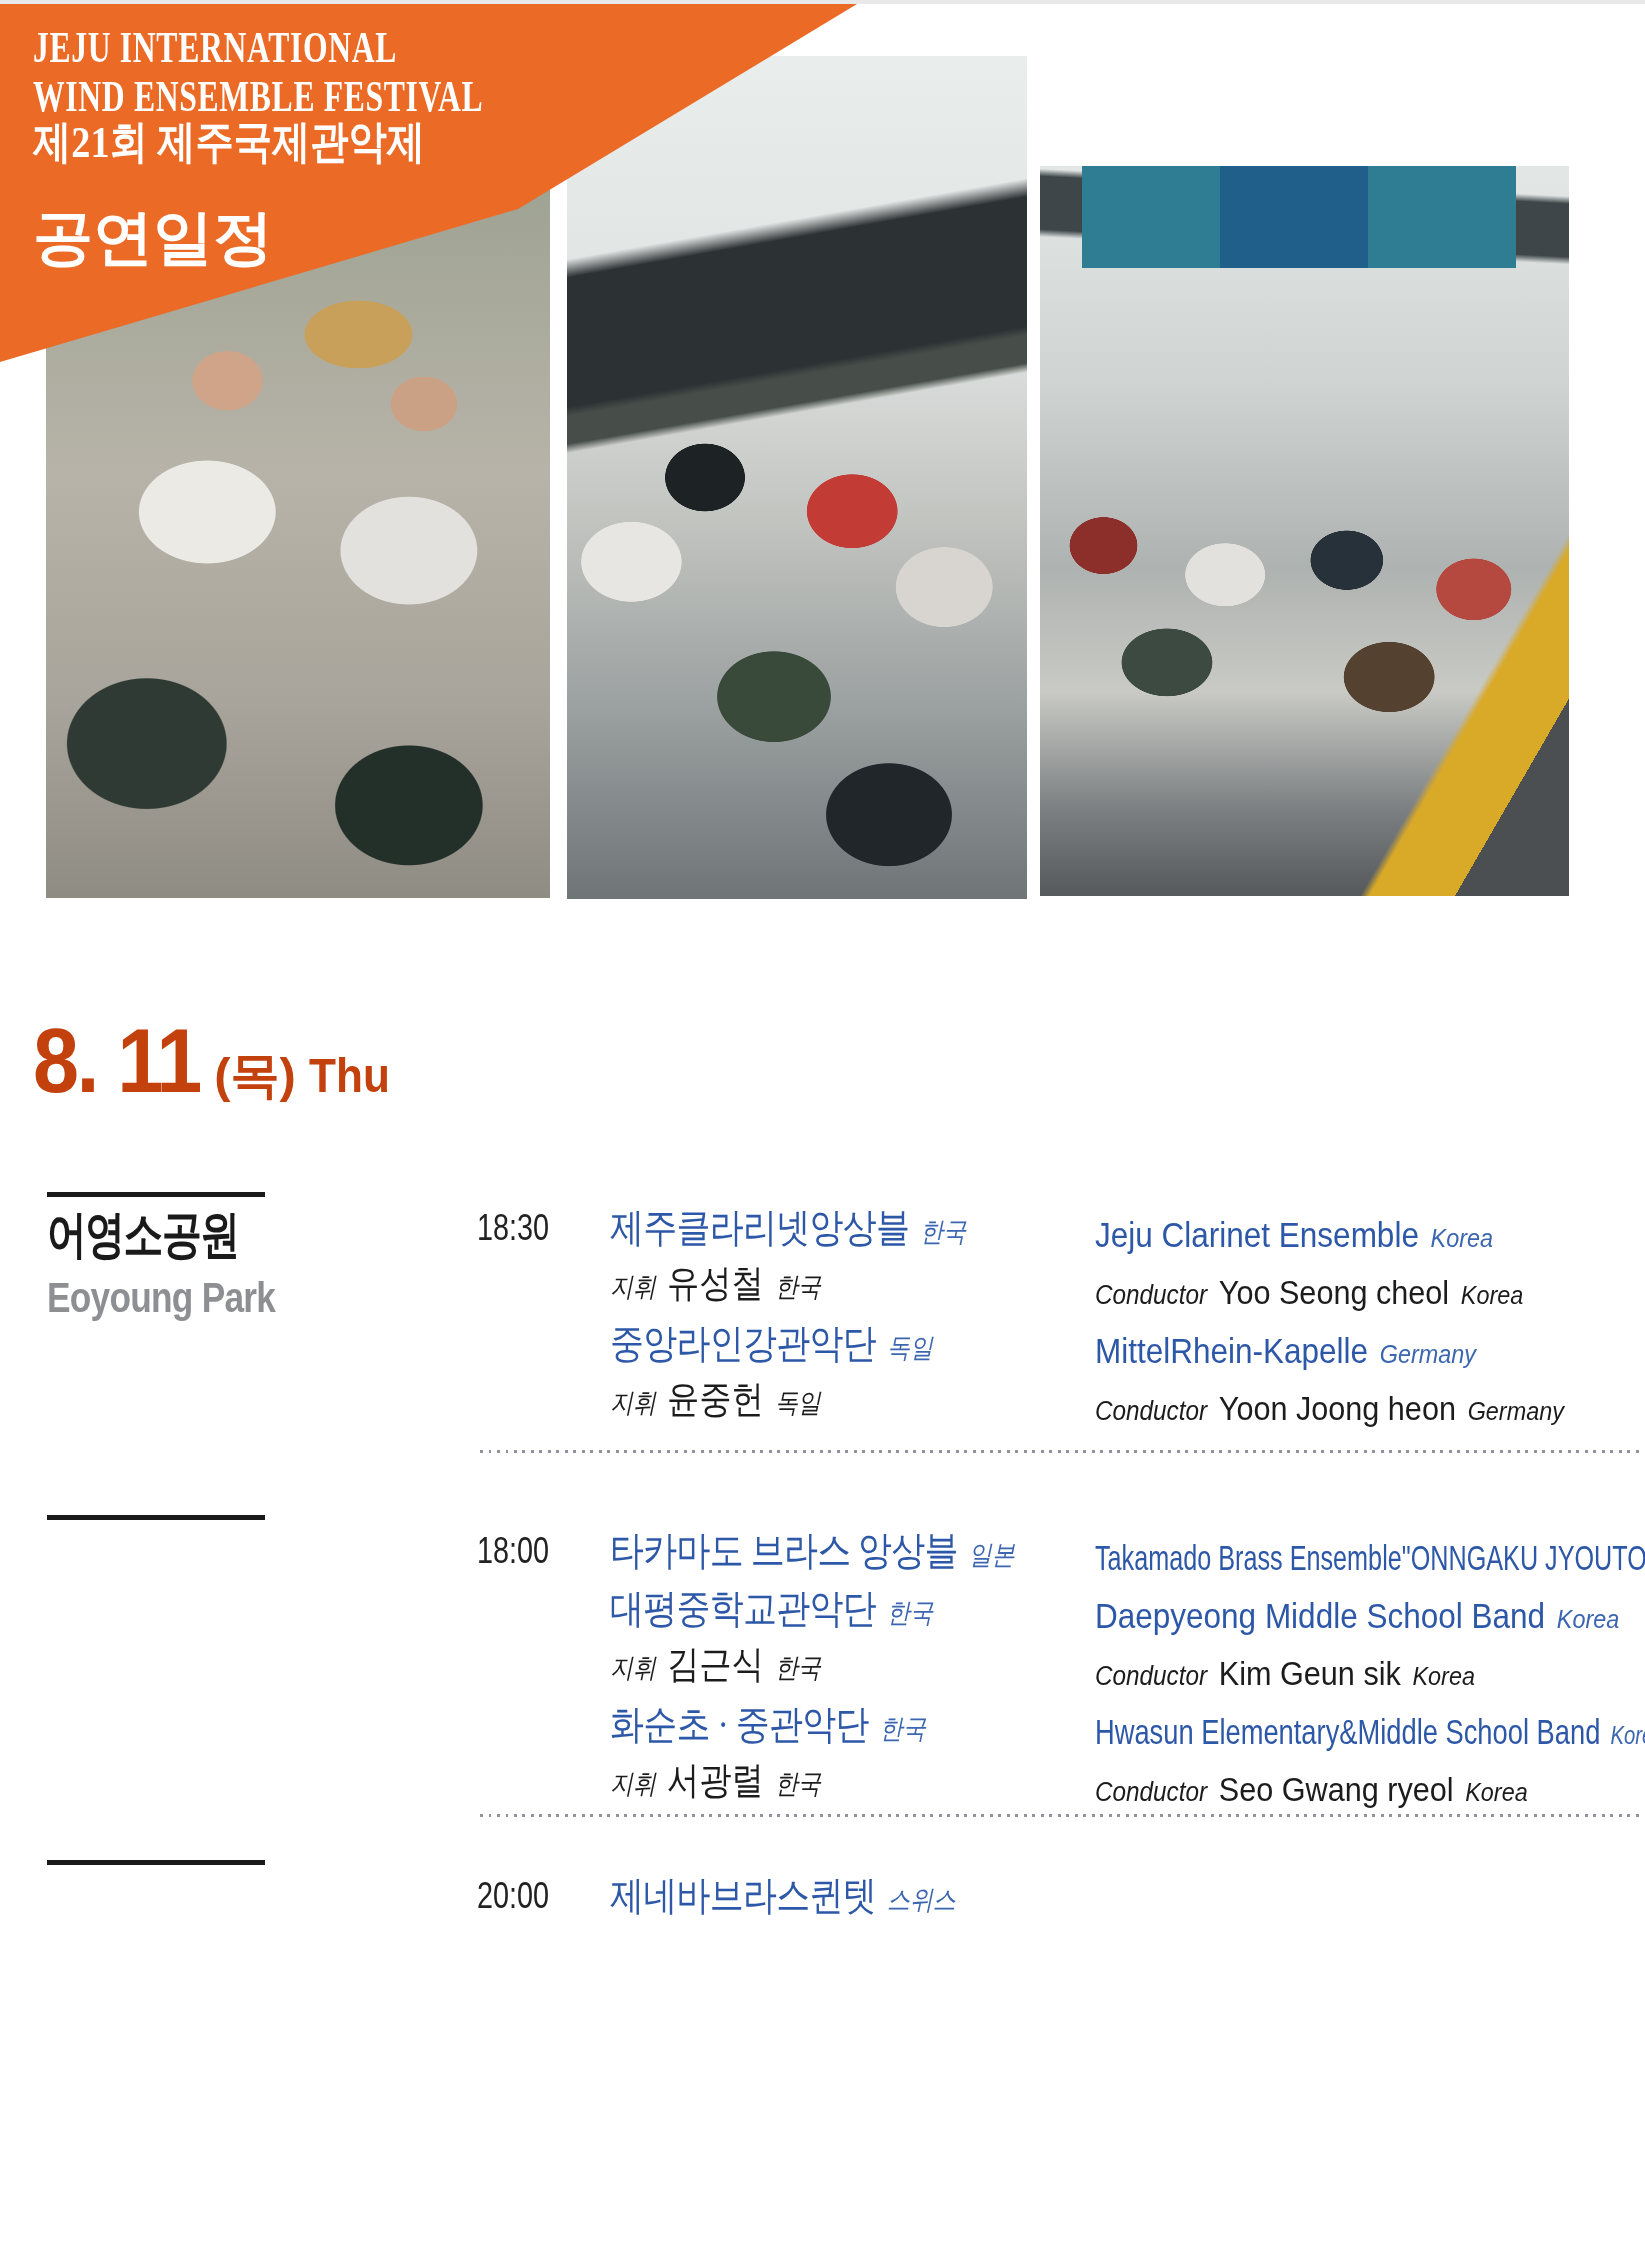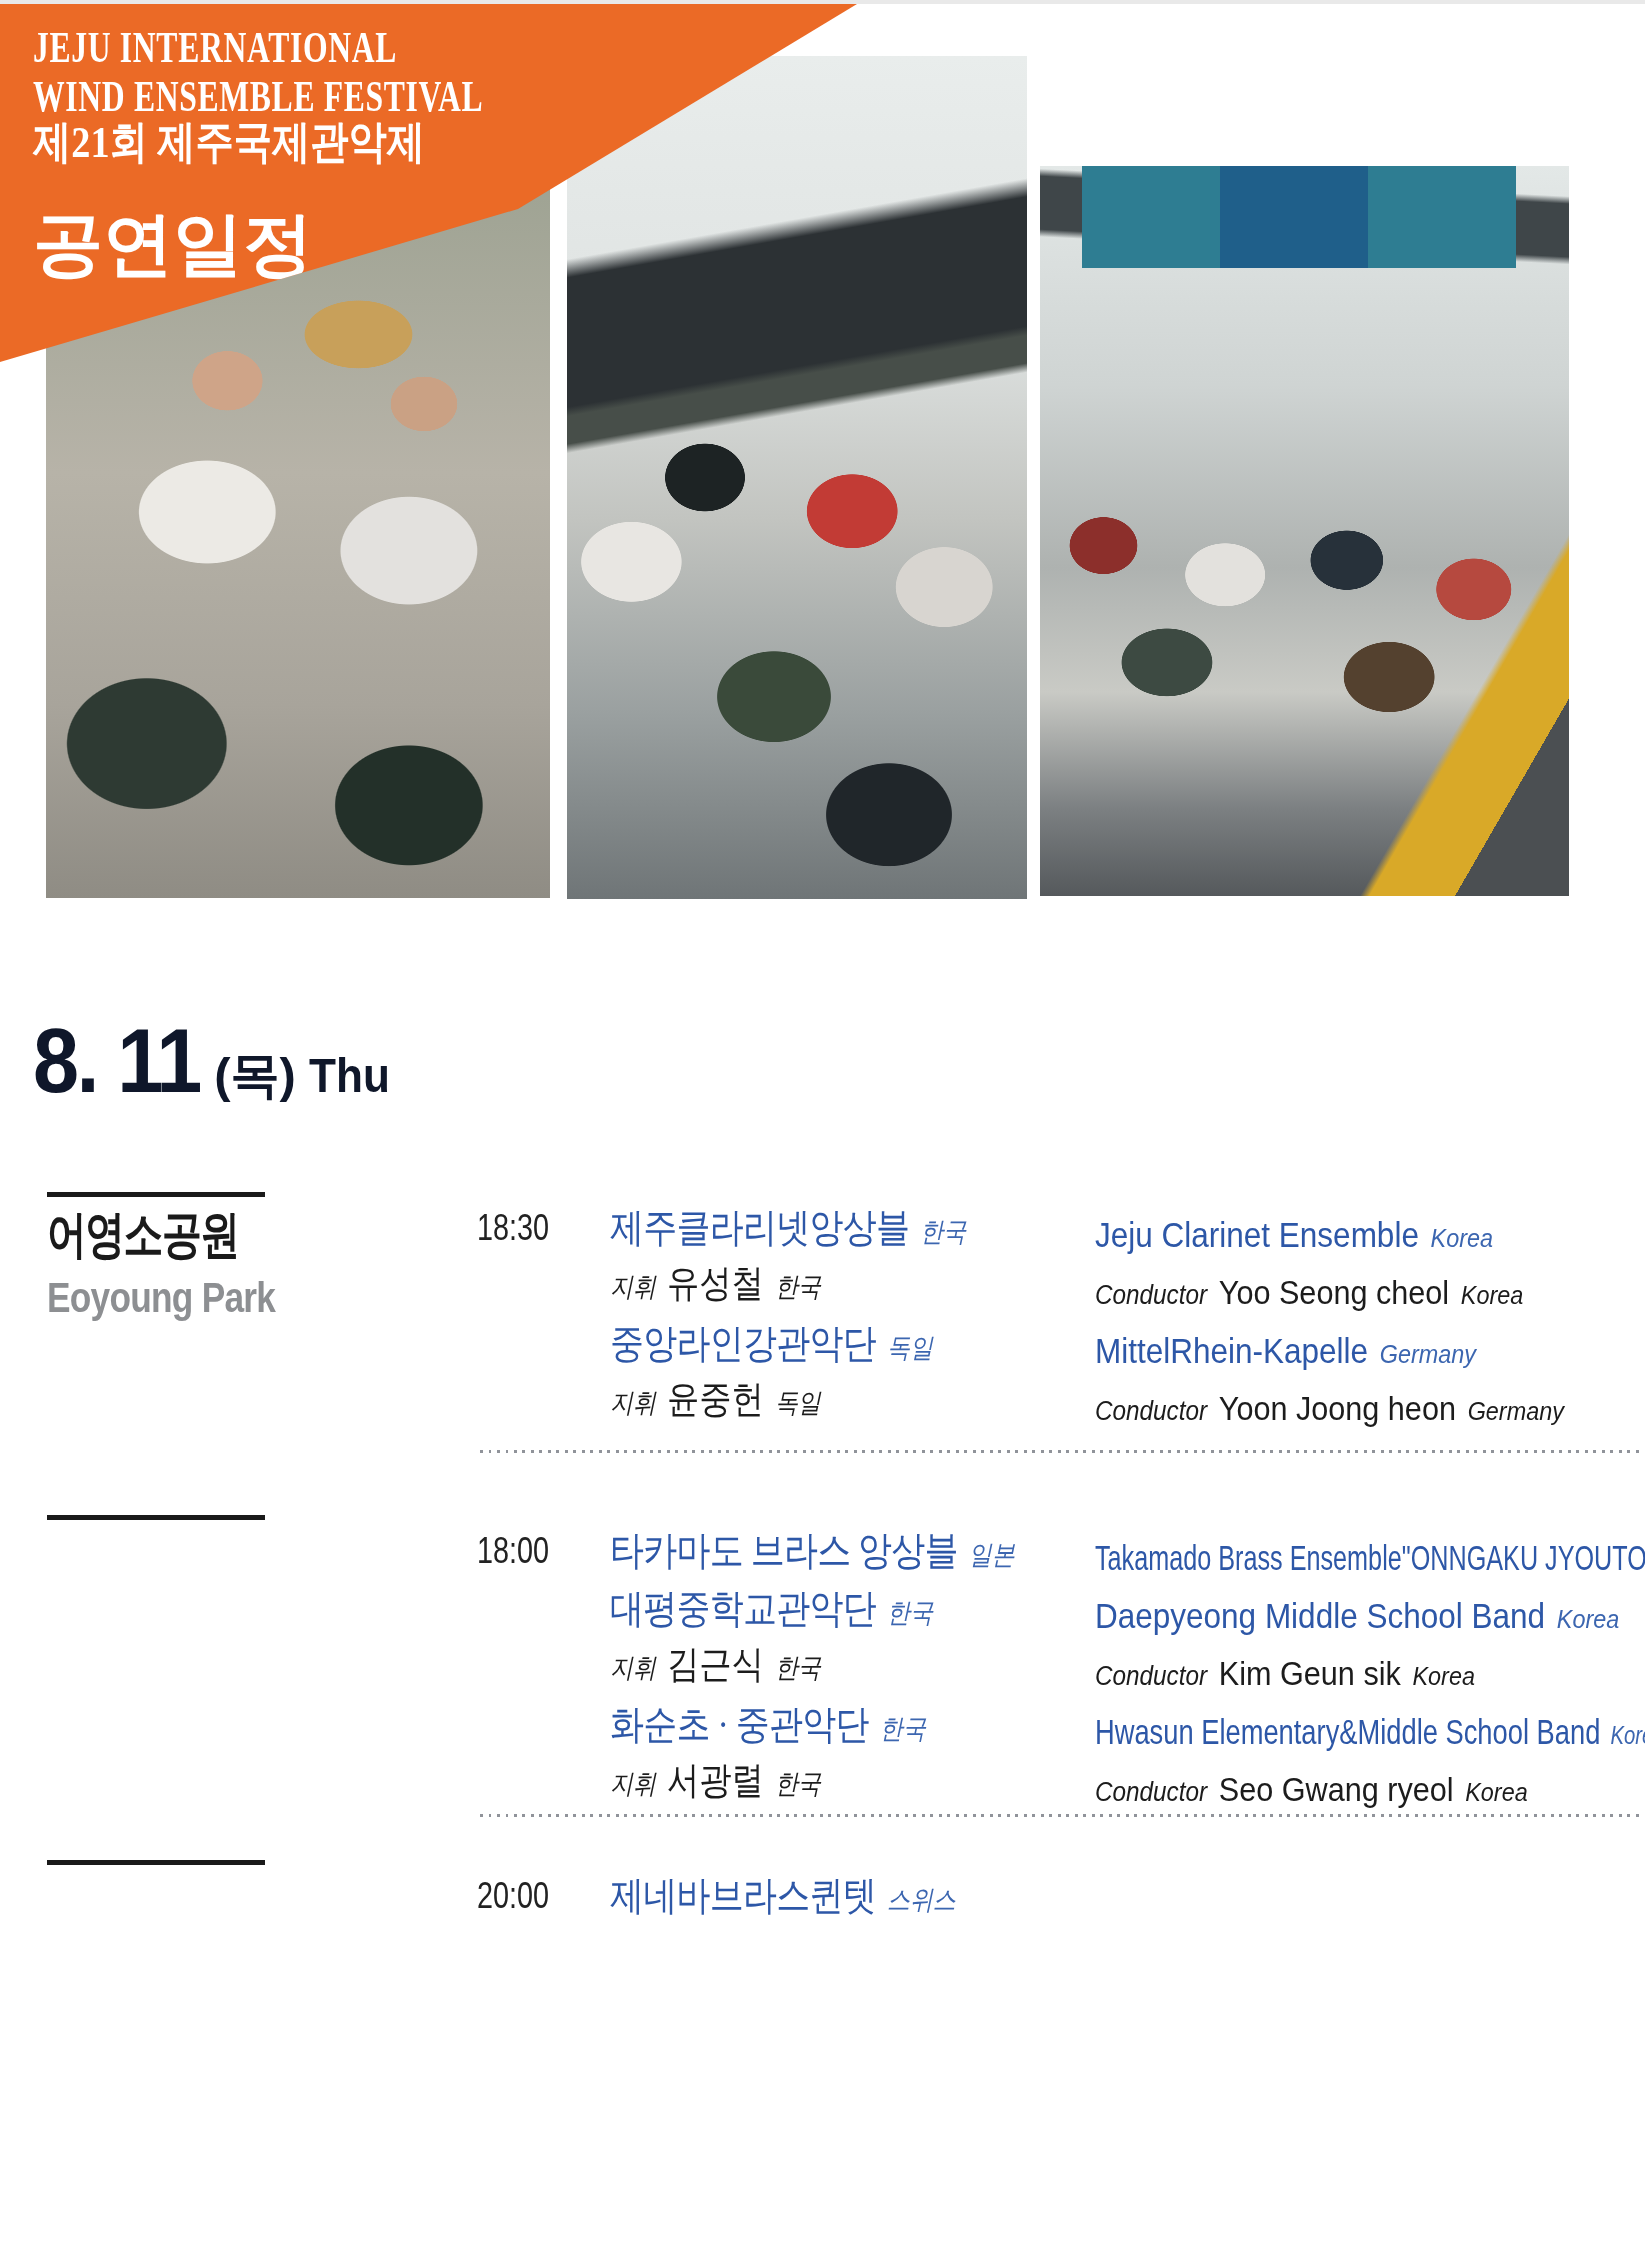--- a/index.html
+++ b/index.html
@@ -60,26 +60,26 @@
     position:absolute;left:33px;color:#ffffff;
     font-family:"Liberation Serif", serif;font-weight:bold;
     font-size:44px;line-height:1.05;white-space:nowrap;
     transform:scaleX(0.72);transform-origin:0 0;letter-spacing:0.9px;
   }
   .banner .t1{top:21px;}
   .banner .t2{top:70px;}
   .banner .tkr{top:115px;font-size:45px;transform:scaleX(0.85);letter-spacing:0;}
   .banner .sec{
     position:absolute;left:33px;top:194px;color:#ffffff;
-    font-size:70px;font-weight:800;letter-spacing:0;white-space:nowrap;
+    font-size:60px;font-weight:800;letter-spacing:0;white-space:nowrap;
   }
   
   .date-heading{
     position:absolute;left:33px;top:1006px;z-index:2;
-    display:flex;align-items:baseline;white-space:nowrap;color:#0f172a;
+    display:flex;align-items:baseline;white-space:nowrap;color:#c2410c;
   }
   .date-heading .d{font-size:90px;font-weight:800;letter-spacing:-2.8px;transform:scaleX(0.92);transform-origin:0 100%;}
   .date-heading .w{font-size:49px;font-weight:800;margin-left:0px;}
   .date-heading .e{font-size:49px;font-weight:800;margin-left:13px;transform:scaleX(0.9);transform-origin:0 100%;}
   
   .row{position:absolute;left:0;width:1469px;z-index:2;}
   .row1{top:1188px;height:262px;}
   .row2{top:1511px;height:301px;}
   .row3{top:1856px;height:207px;}
   .rule{position:absolute;left:47px;top:0;width:218px;height:4.7px;background:#1a1a1a;}

